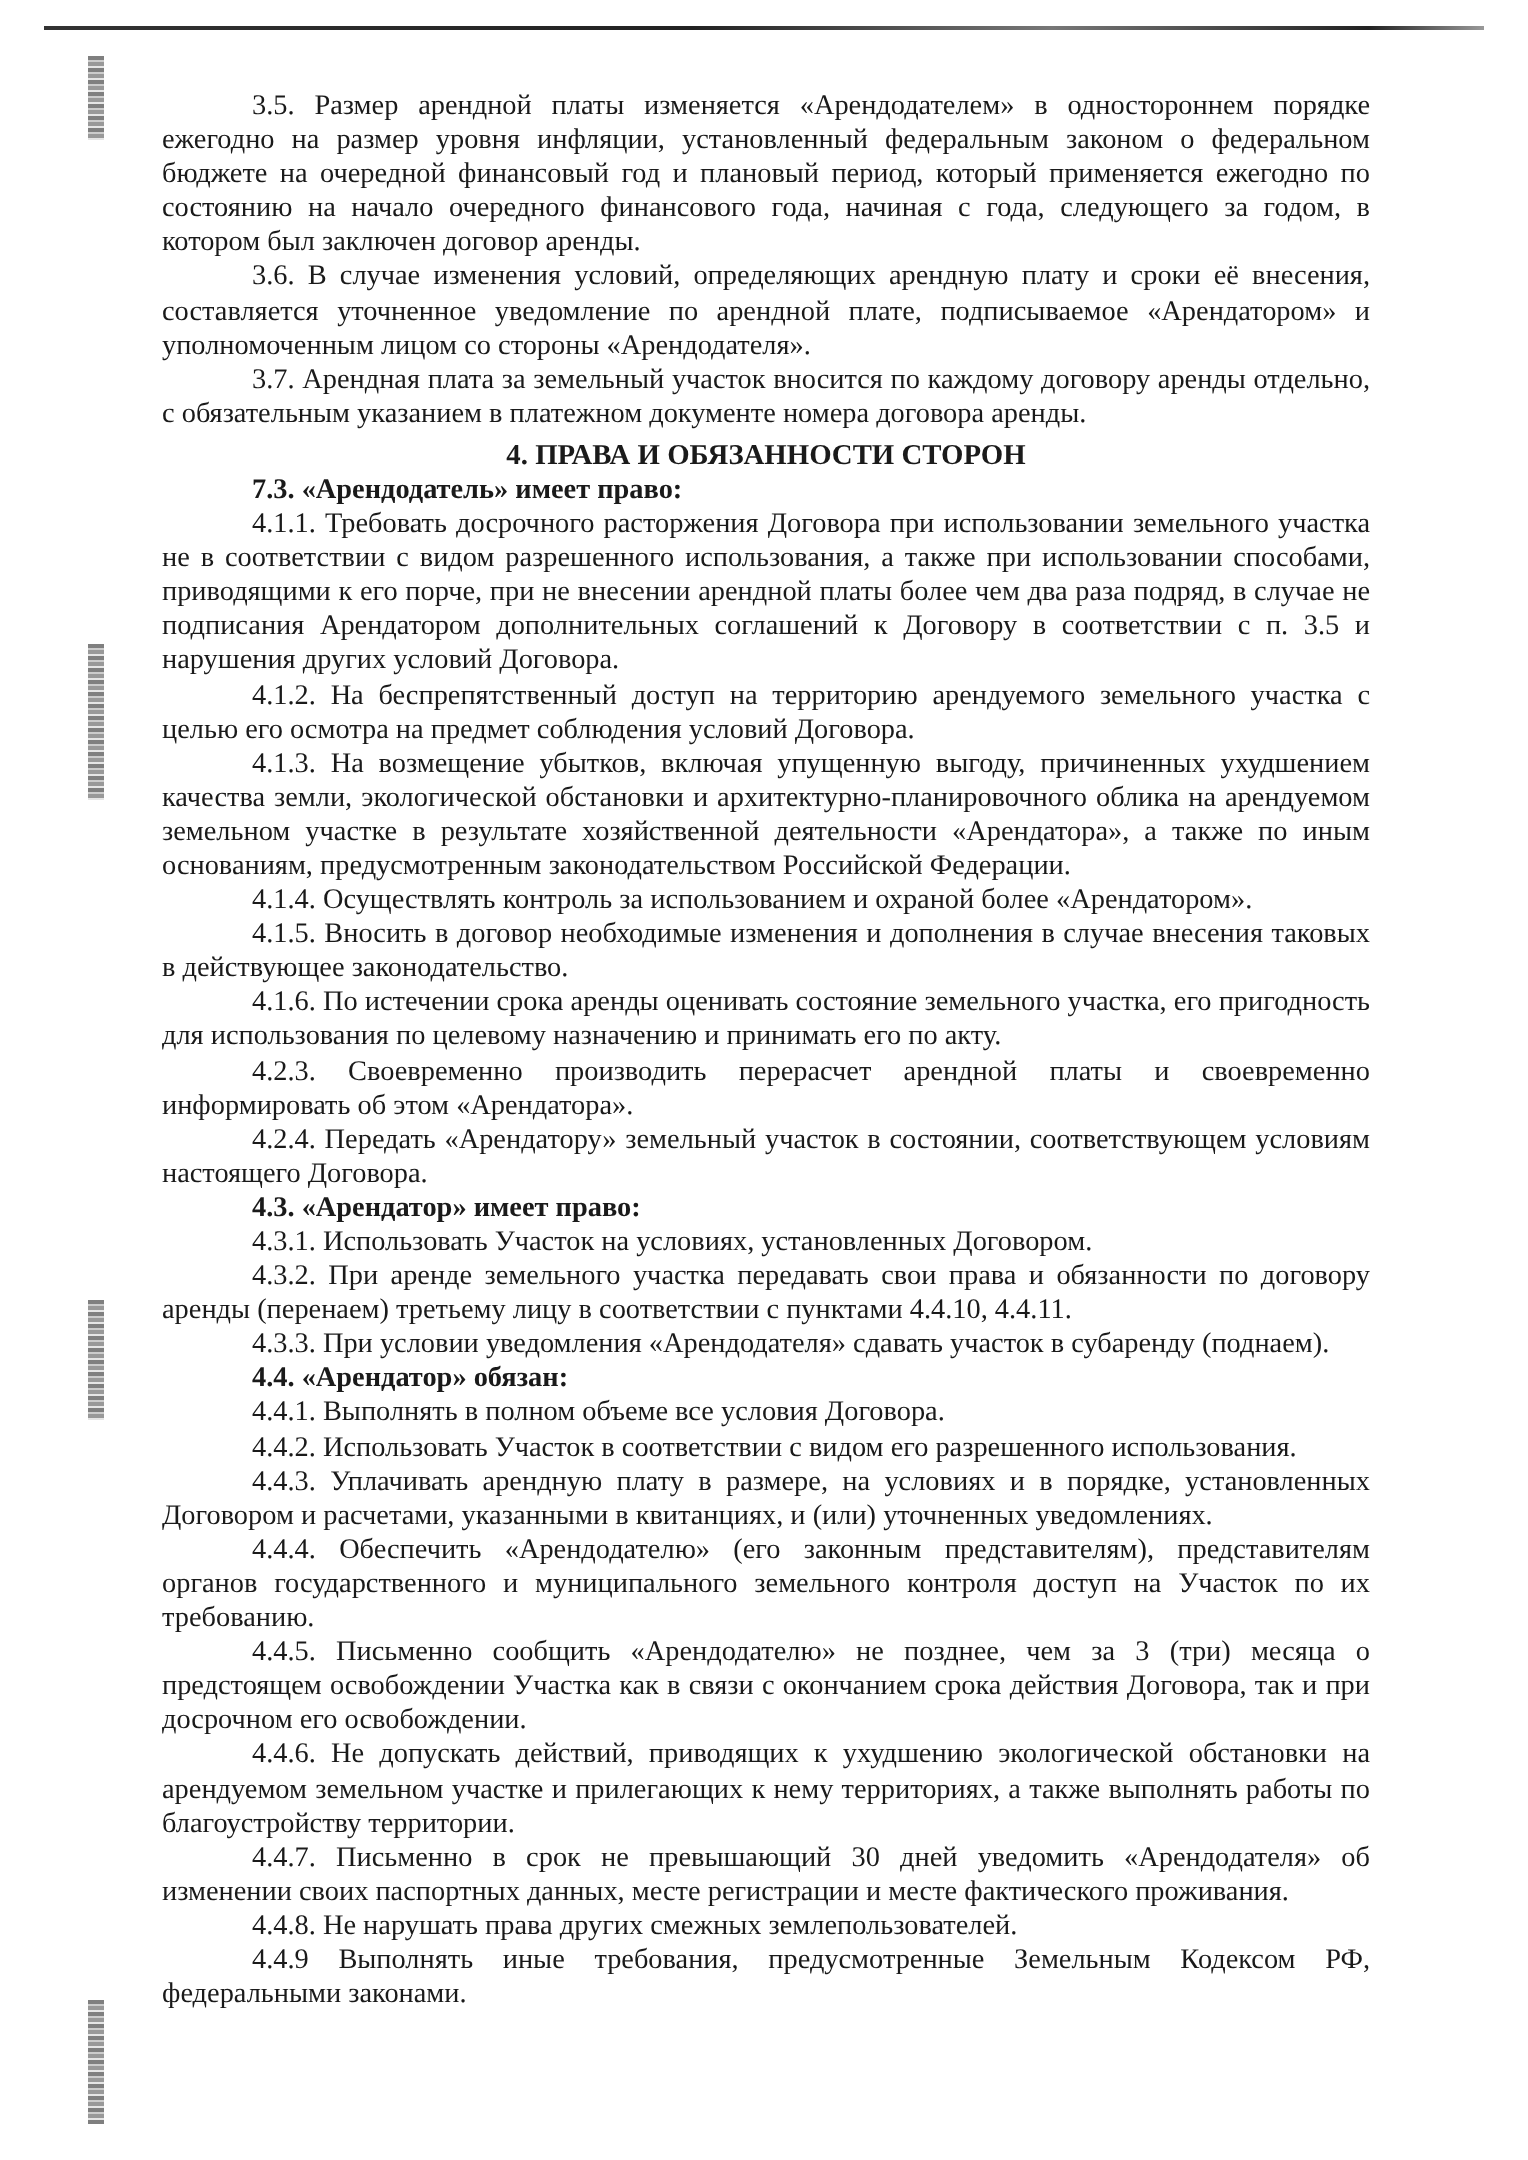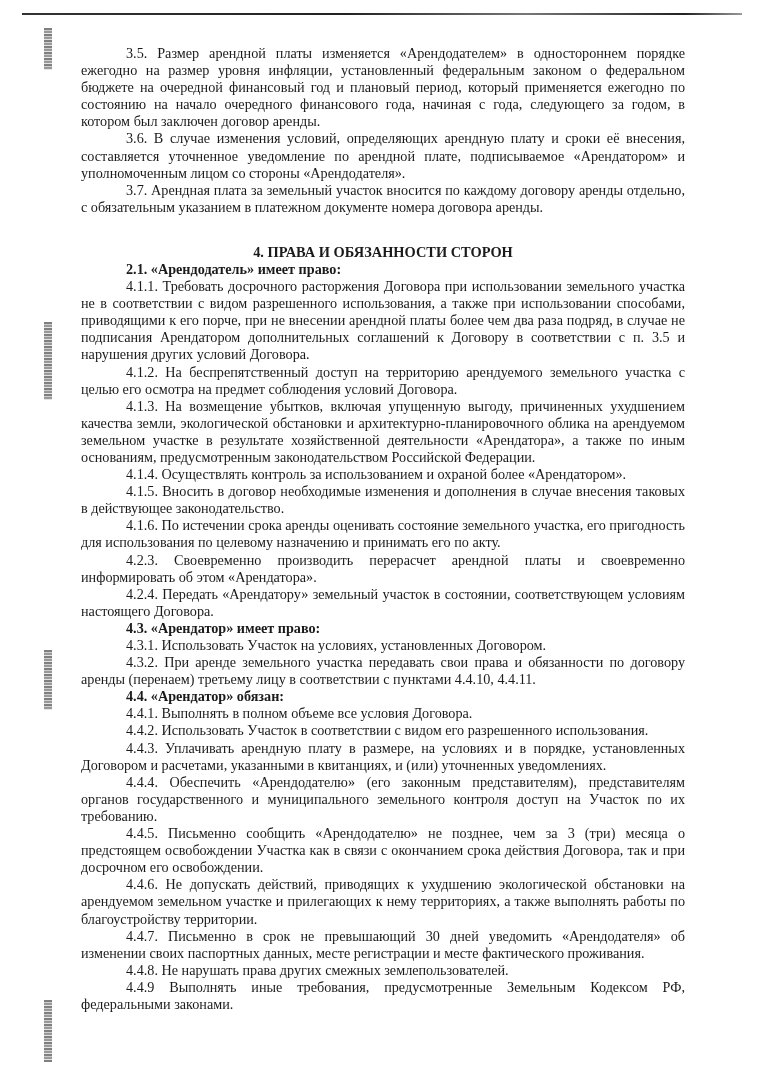--- a/index.html
+++ b/index.html
@@ -14,54 +14,55 @@
     opacity: 0.75;
   }
   .page {
     position: absolute; left: 81px; top: 45px; width: 604px;
     font-family: "Liberation Serif", serif;
     font-size: 14.2px; line-height: 17.1px; color: #1a1a1a;
   }
   .page p { margin: 0; text-align: justify; text-indent: 45px; }
   .page p.sub { font-weight: bold; }
   .page h2 {
-    margin: 28px 0 0 0; text-align: center; font-weight: bold;
+    margin: 4px 0 0 0; text-align: center; font-weight: bold;
     font-size: 14.4px; line-height: 17px;
   }
 </style>
 </head>
 <body>
 
 <div class="topline"></div>
 <div class="scan-mark" style="top:28px;height:42px;"></div>
 <div class="scan-mark" style="top:322px;height:78px;"></div>
 <div class="scan-mark" style="top:650px;height:60px;"></div>
 <div class="scan-mark" style="top:1000px;height:62px;"></div>
 
 <div class="page">
   <p>3.5. Размер арендной платы изменяется «Арендодателем» в одностороннем порядке ежегодно на размер уровня инфляции, установленный федеральным законом о федеральном бюджете на очередной финансовый год и плановый период, который применяется ежегодно по состоянию на начало очередного финансового года, начиная с года, следующего за годом, в котором был заключен договор аренды.</p>
   <p>3.6. В случае изменения условий, определяющих арендную плату и сроки её внесения, составляется уточненное уведомление по арендной плате, подписываемое «Арендатором» и уполномоченным лицом со стороны «Арендодателя».</p>
   <p>3.7. Арендная плата за земельный участок вносится по каждому договору аренды отдельно, с обязательным указанием в платежном документе номера договора аренды.</p>
 
   <h2>4. ПРАВА И ОБЯЗАННОСТИ СТОРОН</h2>
 
-  <p class="sub">2.1. «Арендодатель» имеет право:</p>
+  <p class="sub">7.3. «Арендодатель» имеет право:</p>
   <p>4.1.1. Требовать досрочного расторжения Договора при использовании земельного участка не в соответствии с видом разрешенного использования, а также при использовании способами, приводящими к его порче, при не внесении арендной платы более чем два раза подряд, в случае не подписания Арендатором дополнительных соглашений к Договору в соответствии с п. 3.5 и нарушения других условий Договора.</p>
   <p>4.1.2. На беспрепятственный доступ на территорию арендуемого земельного участка с целью его осмотра на предмет соблюдения условий Договора.</p>
   <p>4.1.3. На возмещение убытков, включая упущенную выгоду, причиненных ухудшением качества земли, экологической обстановки и архитектурно-планировочного облика на арендуемом земельном участке в результате хозяйственной деятельности «Арендатора», а также по иным основаниям, предусмотренным законодательством Российской Федерации.</p>
   <p>4.1.4. Осуществлять контроль за использованием и охраной более «Арендатором».</p>
   <p>4.1.5. Вносить в договор необходимые изменения и дополнения в случае внесения таковых в действующее законодательство.</p>
   <p>4.1.6. По истечении срока аренды оценивать состояние земельного участка, его пригодность для использования по целевому назначению и принимать его по акту.</p>
 
   <p>4.2.3. Своевременно производить перерасчет арендной платы и своевременно информировать об этом «Арендатора».</p>
   <p>4.2.4. Передать «Арендатору» земельный участок в состоянии, соответствующем условиям настоящего Договора.</p>
 
   <p class="sub">4.3. «Арендатор» имеет право:</p>
   <p>4.3.1. Использовать Участок на условиях, установленных Договором.</p>
   <p>4.3.2. При аренде земельного участка передавать свои права и обязанности по договору аренды (перенаем) третьему лицу в соответствии с пунктами 4.4.10, 4.4.11.</p>
+  <p>4.3.3. При условии уведомления «Арендодателя» сдавать участок в субаренду (поднаем).</p>
 
   <p class="sub">4.4. «Арендатор» обязан:</p>
   <p>4.4.1. Выполнять в полном объеме все условия Договора.</p>
   <p>4.4.2. Использовать Участок в соответствии с видом его разрешенного использования.</p>
   <p>4.4.3. Уплачивать арендную плату в размере, на условиях и в порядке, установленных Договором и расчетами, указанными в квитанциях, и (или) уточненных уведомлениях.</p>
   <p>4.4.4. Обеспечить «Арендодателю» (его законным представителям), представителям органов государственного и муниципального земельного контроля доступ на Участок по их требованию.</p>
   <p>4.4.5. Письменно сообщить «Арендодателю» не позднее, чем за 3 (три) месяца о предстоящем освобождении Участка как в связи с окончанием срока действия Договора, так и при досрочном его освобождении.</p>
   <p>4.4.6. Не допускать действий, приводящих к ухудшению экологической обстановки на арендуемом земельном участке и прилегающих к нему территориях, а также выполнять работы по благоустройству территории.</p>
   <p>4.4.7. Письменно в  срок не превышающий 30 дней уведомить «Арендодателя» об изменении своих паспортных данных, месте регистрации и месте фактического проживания.</p>
   <p>4.4.8. Не нарушать права других смежных землепользователей.</p>

